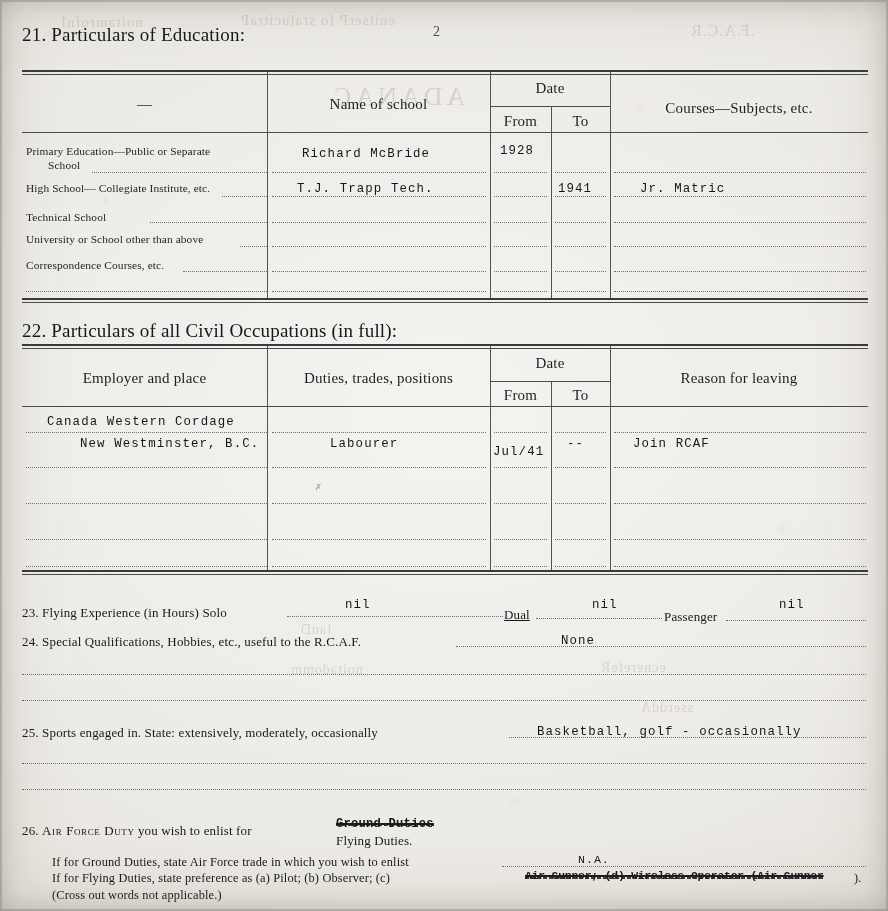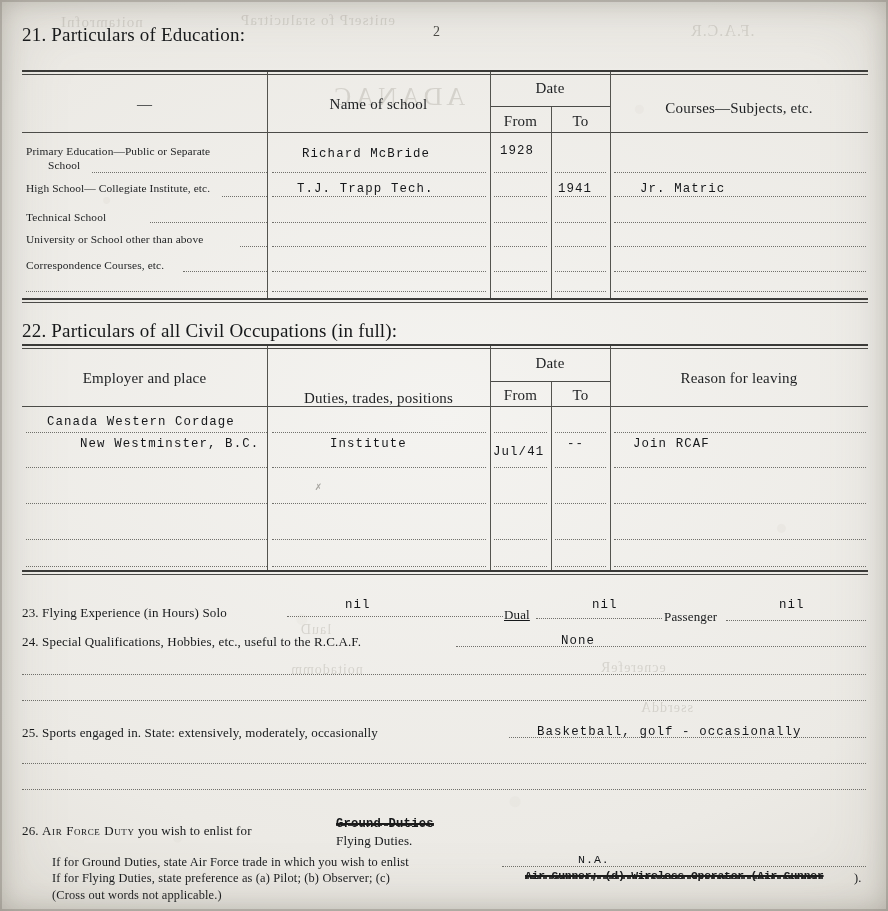--- a/index.html
+++ b/index.html
@@ -229,21 +229,21 @@
     <div class="typed" style="left:558px;top:182px;">1941</div>
     <div class="typed" style="left:640px;top:182px;">Jr. Matric</div>
 
     <div class="dblrule" style="left:22px;top:298px;width:846px;"></div>
 
     <div class="sec-head" style="left:22px;top:320px;">22. Particulars of all Civil Occupations (in full):</div>
 
     <div class="dblrule" style="left:22px;top:344px;width:846px;"></div>
 
     <div class="th" style="left:22px;top:370px;width:245px;">Employer and place</div>
-    <div class="th" style="left:267px;top:390px;width:223px;">Duties, trades, positions</div>
+    <div class="th" style="left:267px;top:370px;width:223px;">Duties, trades, positions</div>
     <div class="th" style="left:490px;top:355px;width:120px;">Date</div>
     <div class="th" style="left:490px;top:387px;width:61px;">From</div>
     <div class="th" style="left:551px;top:387px;width:59px;">To</div>
     <div class="th" style="left:610px;top:370px;width:258px;">Reason for leaving</div>
 
     <div class="rule" style="left:490px;top:381px;width:120px;"></div>
     <div class="rule" style="left:22px;top:406px;width:846px;"></div>
 
     <div class="vrule" style="left:267px;top:346px;height:224px;"></div>
     <div class="vrule" style="left:490px;top:346px;height:224px;"></div>
@@ -275,21 +275,21 @@
     <div class="dotline" style="left:555px;top:566px;width:51px;"></div>
 
     <div class="dotline" style="left:614px;top:432px;width:252px;"></div>
     <div class="dotline" style="left:614px;top:467px;width:252px;"></div>
     <div class="dotline" style="left:614px;top:503px;width:252px;"></div>
     <div class="dotline" style="left:614px;top:539px;width:252px;"></div>
     <div class="dotline" style="left:614px;top:566px;width:252px;"></div>
 
     <div class="typed" style="left:47px;top:415px;">Canada Western Cordage</div>
     <div class="typed" style="left:80px;top:437px;">New Westminster, B.C.</div>
-    <div class="typed" style="left:330px;top:437px;">Institute</div>
+    <div class="typed" style="left:330px;top:437px;">Labourer</div>
     <div class="typed" style="left:493px;top:437px;margin-top:8px;">Jul/41</div>
     <div class="typed" style="left:567px;top:437px;">--</div>
     <div class="typed" style="left:633px;top:437px;">Join RCAF</div>
 
     <div class="smudge" style="left:315px;top:480px;">✗</div>
 
     <div class="dblrule" style="left:22px;top:570px;width:846px;"></div>
 
     <div class="body-line" style="left:22px;top:605px;">23. Flying Experience (in Hours) Solo</div>
     <div class="dotline" style="left:287px;top:616px;width:216px;"></div>

